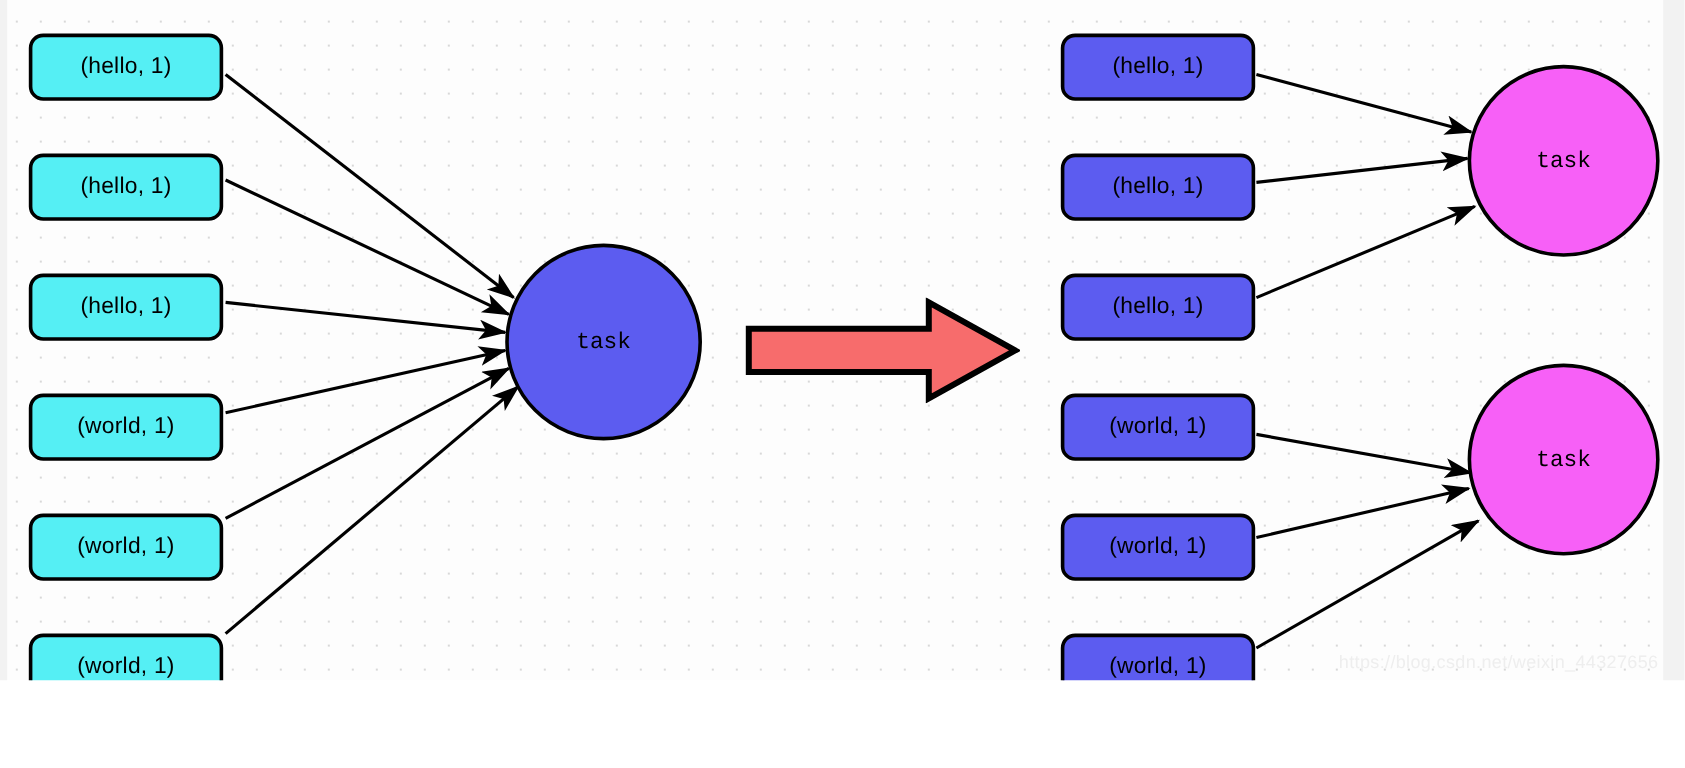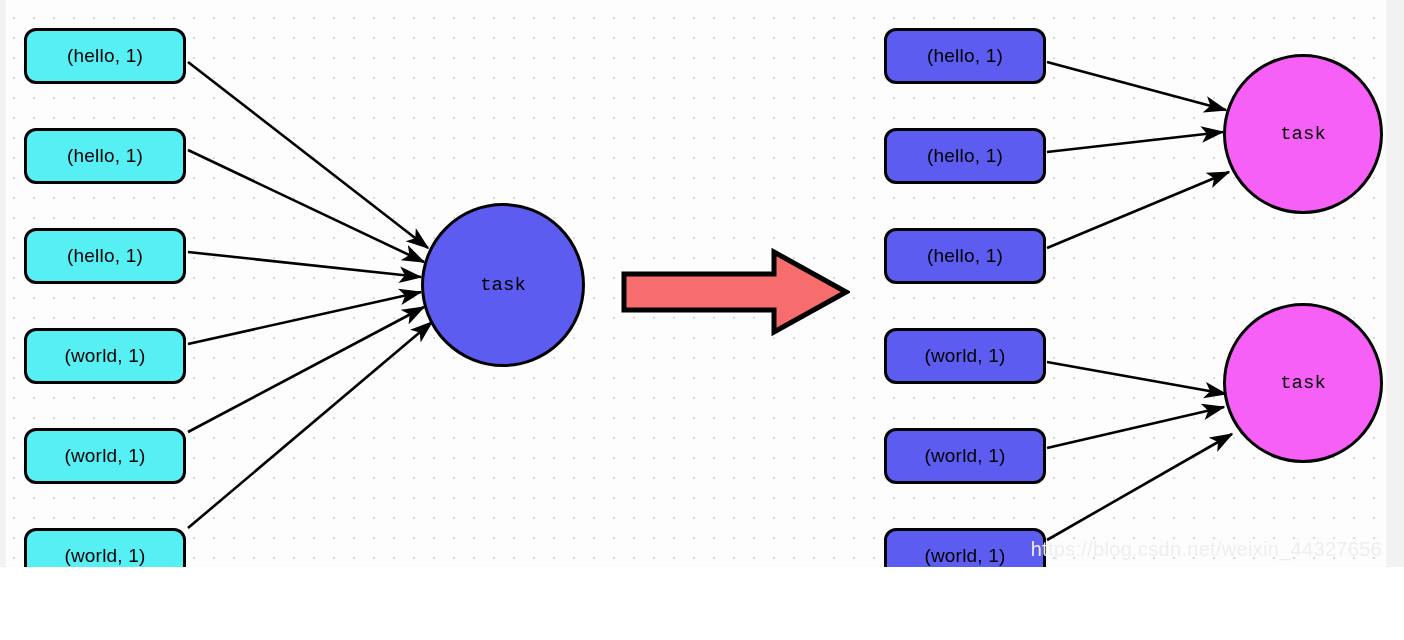--- a/index.html
+++ b/index.html
@@ -71,21 +71,21 @@
     left: 620px;
     top: 248px;
     width: 230px;
     height: 88px;
   }
 
   .watermark {
     position: absolute;
     right: 22px;
     bottom: 6px;
-    font-size: 20px;
+    font-size: 15px;
     color: #eeeeee;
     letter-spacing: 0.3px;
     white-space: nowrap;
     user-select: none;
   }
 </style>
 </head>
 <body>
 
 <div id="canvas">

